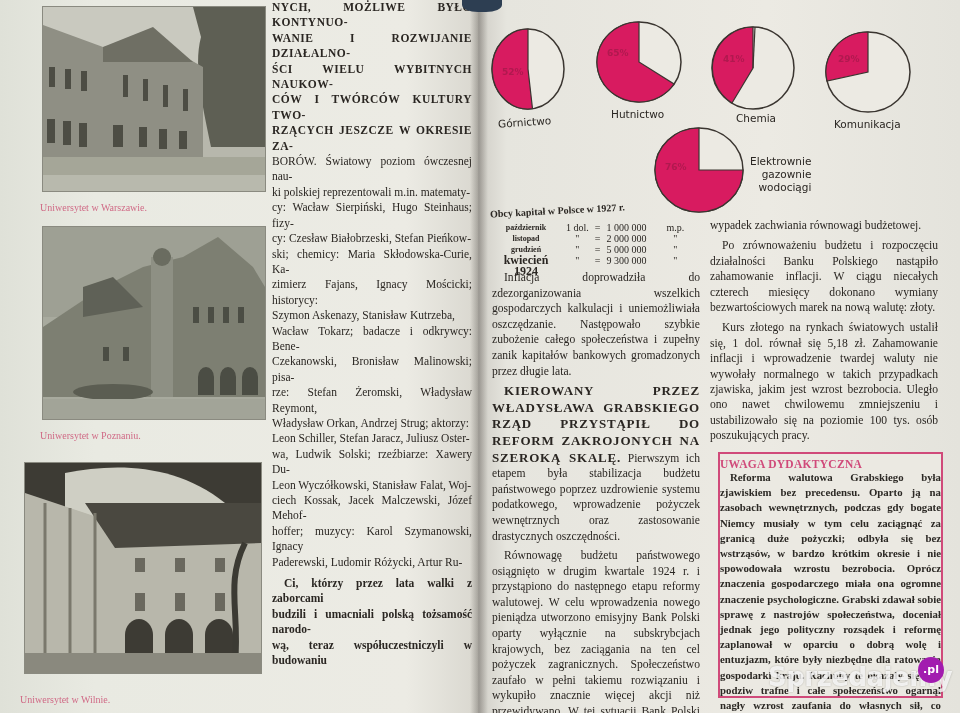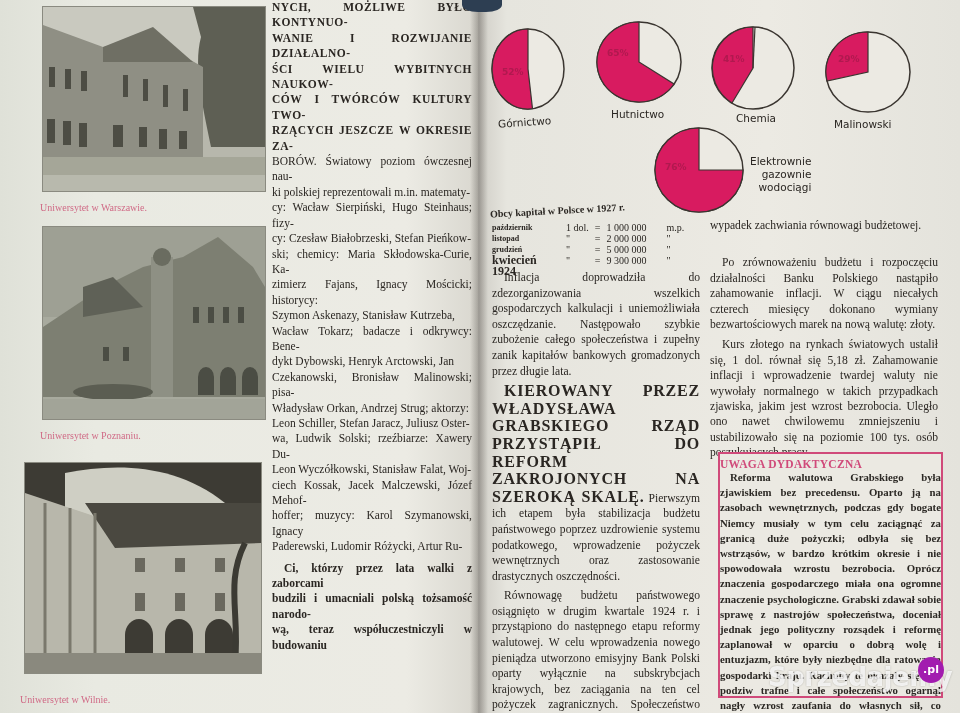--- a/index.html
+++ b/index.html
@@ -15,21 +15,21 @@
   .photo svg{display:block;width:100%;height:100%;}
   .caption{position:absolute;left:40px;font-size:10px;color:#d06a86;}
 
   
   .col{position:absolute;font-size:12px;line-height:15.6px;text-align:justify;}
   .col p{margin:0 0 0 0;text-indent:12px;}
   .caps{font-weight:bold;letter-spacing:.5px;}
   .bold{font-weight:bold;}
 
   table.rates{border-collapse:collapse;font-size:10px;line-height:11px;}
-  table.rates td{padding:0 6px 0 0;vertical-align:top;}
+  table.rates td{padding:0 6px 0 0;vertical-align:top;text-align:center;}
 
   
   .pie{position:absolute;}
   .pie-label{position:absolute;font-family:"DejaVu Sans",sans-serif;font-size:10.5px;color:#2a2622;}
   .pie-pct{font-family:"DejaVu Sans",sans-serif;font-size:9px;font-weight:bold;fill:#b0194f;}
 
   
   .note{position:absolute;left:718px;top:452px;width:225px;height:246px;border:2px solid #d04a7a;padding:4px 0;box-sizing:border-box;background:#ebe9e2;}
   .note-title{color:#d04a7a;font-weight:bold;font-size:11.5px;letter-spacing:.3px;}
   .note-body{font-size:10.8px;line-height:15.2px;font-weight:bold;text-align:justify;color:#2b2824;}
@@ -132,22 +132,22 @@
     <div class="caps">CÓW I TWÓRCÓW KULTURY TWO-</div>
     <div class="caps">RZĄCYCH JESZCZE W OKRESIE ZA-</div>
     <div>BORÓW. Światowy poziom ówczesnej nau-</div>
     <div>ki polskiej reprezentowali m.in. matematy-</div>
     <div>cy: Wacław Sierpiński, Hugo Steinhaus; fizy-</div>
     <div>cy: Czesław Białobrzeski, Stefan Pieńkow-</div>
     <div>ski; chemicy: Maria Skłodowska-Curie, Ka-</div>
     <div>zimierz Fajans, Ignacy Mościcki; historycy:</div>
     <div>Szymon Askenazy, Stanisław Kutrzeba,</div>
     <div>Wacław Tokarz; badacze i odkrywcy: Bene-</div>
-    <div>dykt Dybowski, Henryk Arctowski, Jan</div>
     <div>Czekanowski, Bronisław Malinowski; pisa-</div>
+    <div>rze: Stefan Żeromski, Władysław Reymont,</div>
     <div>Władysław Orkan, Andrzej Strug; aktorzy:</div>
     <div>Leon Schiller, Stefan Jaracz, Juliusz Oster-</div>
     <div>wa, Ludwik Solski; rzeźbiarze: Xawery Du-</div>
     <div>Leon Wyczółkowski, Stanisław Falat, Woj-</div>
     <div>ciech Kossak, Jacek Malczewski, Józef Mehof-</div>
     <div>hoffer; muzycy: Karol Szymanowski, Ignacy</div>
     <div>Paderewski, Ludomir Różycki, Artur Ru-</div>
 
     <div style="height:6px"></div>
     <div class="bold" style="text-indent:12px">Ci, którzy przez lata walki z zaborcami</div>
@@ -179,21 +179,21 @@
     <path d="M0,0 L2,-41" stroke="#3a3530" stroke-width="1.2"></path>
     <text class="pie-pct" x="-30" y="-6">41%</text>
   </svg>
   <div class="pie-label" style="left:258px;top:112px;">Chemia</div>
 
   <svg class="pie" style="left:346px;top:30px;" width="88" height="84" viewBox="-44 -42 88 84">
     <ellipse cx="0" cy="0" rx="42" ry="40" fill="#eceae3" stroke="#3a3530" stroke-width="1.5"></ellipse>
     <path d="M0,0 L0,-40 A42,40 0 0,0 -41,9 Z" fill="#d81b60" stroke="#3a3530" stroke-width="1.2"></path>
     <text class="pie-pct" x="-30" y="-10">29%</text>
   </svg>
-  <div class="pie-label" style="left:356px;top:118px;">Malinowski</div>
+  <div class="pie-label" style="left:356px;top:118px;">Komunikacja</div>
 
   <svg class="pie" style="left:175px;top:126px;" width="92" height="88" viewBox="-46 -44 92 88">
     <ellipse cx="0" cy="0" rx="44" ry="42" fill="#eceae3" stroke="#3a3530" stroke-width="1.5"></ellipse>
     <path d="M0,0 L0,-42 A44,42 0 1,0 44,0 Z" fill="#d81b60" stroke="#3a3530" stroke-width="1.2"></path>
     <text class="pie-pct" x="-34" y="0">76%</text>
   </svg>
   <div class="pie-label" style="left:272px;top:155px;line-height:13px;text-align:right;">
     <div>Elektrownie</div>
     <div>gazownie</div>
     <div>wodociągi</div>
@@ -229,27 +229,27 @@
       <td>"</td>
       <td>=</td>
       <td>9 300 000</td>
       <td style="padding-left:14px">"</td>
     </tr>
   </tbody>
     </table>
 
   <div class="col" style="left:14px;top:270px;width:208px;font-size:11.6px;line-height:15.6px;">
     <p>Inflacja doprowadziła do zdezorganizowania wszelkich gospodarczych kalkulacji i uniemożliwiała oszczędzanie. Następowało szybkie zubożenie całego społeczeństwa i zupełny zanik kapitałów bankowych gromadzonych przez długie lata.</p>
-    <p style="margin-top:4px"><span class="caps" style="font-size:16px;letter-spacing:.8px">KIEROWANY PRZEZ WŁADYSŁAWA GRABSKIEGO RZĄD PRZYSTĄPIŁ DO REFORM ZAKROJONYCH NA SZEROKĄ SKALĘ.</span><span> Pierwszym ich etapem była stabilizacja budżetu państwowego poprzez uzdrowienie systemu podatkowego, wprowadzenie pożyczek wewnętrznych oraz zastosowanie drastycznych oszczędności.</span></p>
+    <p style="margin-top:4px"><span class="caps" style="font-size:13px;letter-spacing:.8px">KIEROWANY PRZEZ WŁADYSŁAWA GRABSKIEGO RZĄD PRZYSTĄPIŁ DO REFORM ZAKROJONYCH NA SZEROKĄ SKALĘ.</span><span> Pierwszym ich etapem była stabilizacja budżetu państwowego poprzez uzdrowienie systemu podatkowego, wprowadzenie pożyczek wewnętrznych oraz zastosowanie drastycznych oszczędności.</span></p>
     <p style="margin-top:4px">Równowagę budżetu państwowego osiągnięto w drugim kwartale 1924 r. i przystąpiono do następnego etapu reformy walutowej. W celu wprowadzenia nowego pieniądza utworzono emisyjny Bank Polski oparty wyłącznie na subskrybcjach krajowych, bez zaciągania na ten cel pożyczek zagranicznych. Społeczeństwo zaufało w pełni takiemu rozwiązaniu i wykupiło znacznie więcej akcji niż przewidywano. W tej sytuacji Bank Polski stał się prawdziwie społeczną instytucją, rządzącą się zasadami ściśle gospodarczymi, a jednocześnie zdolną do wspierania budżetu państwowego przez wykup bonów skarbowych, które stanowiły rezerwę na</p>
   </div>
 
   <div class="col" style="left:232px;top:218px;width:228px;font-size:11.6px;line-height:15.4px;">
     <p style="text-indent:0">wypadek zachwiania równowagi budżetowej.</p>
-    <p style="margin-top:22px">Po zrównoważeniu budżetu i rozpoczęciu działalności Banku Polskiego nastąpiło zahamowanie inflacji. W ciągu niecałych czterech miesięcy dokonano wymiany bezwartościowych marek na nową walutę: złoty.</p>
+    <p style="margin-top:5px">Po zrównoważeniu budżetu i rozpoczęciu działalności Banku Polskiego nastąpiło zahamowanie inflacji. W ciągu niecałych czterech miesięcy dokonano wymiany bezwartościowych marek na nową walutę: złoty.</p>
     <p style="margin-top:5px">Kurs złotego na rynkach światowych ustalił się, 1 dol. równał się 5,18 zł. Zahamowanie inflacji i wprowadzenie twardej waluty nie wywołały normalnego w takich przypadkach zjawiska, jakim jest wzrost bezrobocia. Uległo ono nawet chwilowemu zmniejszeniu i ustabilizowało się na poziomie 100 tys. osób poszukujących pracy.</p>
   </div>
 </div>
 
 <div class="note">
   <div class="note-title">UWAGA DYDAKTYCZNA</div>
   <div class="note-body" style="text-indent:10px;">Reforma walutowa Grabskiego była zjawiskiem bez precedensu. Oparto ją na zasobach wewnętrznych, podczas gdy bogate Niemcy musiały w tym celu zaciągnąć za granicą duże pożyczki; odbyła się bez wstrząsów, w bardzo krótkim okresie i nie spowodowała wzrostu bezrobocia. Oprócz znaczenia gospodarczego miała ona ogromne znaczenie psychologiczne. Grabski zdawał sobie sprawę z nastrojów społeczeństwa, doceniał jednak jego polityczny rozsądek i reformę zaplanował w oparciu o dobrą wolę i entuzjazm, które były niezbędne dla ratowania gospodarki kraju. Rachuby te okazały się nad podziw trafne i całe społeczeństwo ogarnął nagły wzrost zaufania do własnych sił, co zapewniło sukces reformy.</div>
 </div>
 
 <div class="gutter"></div>

